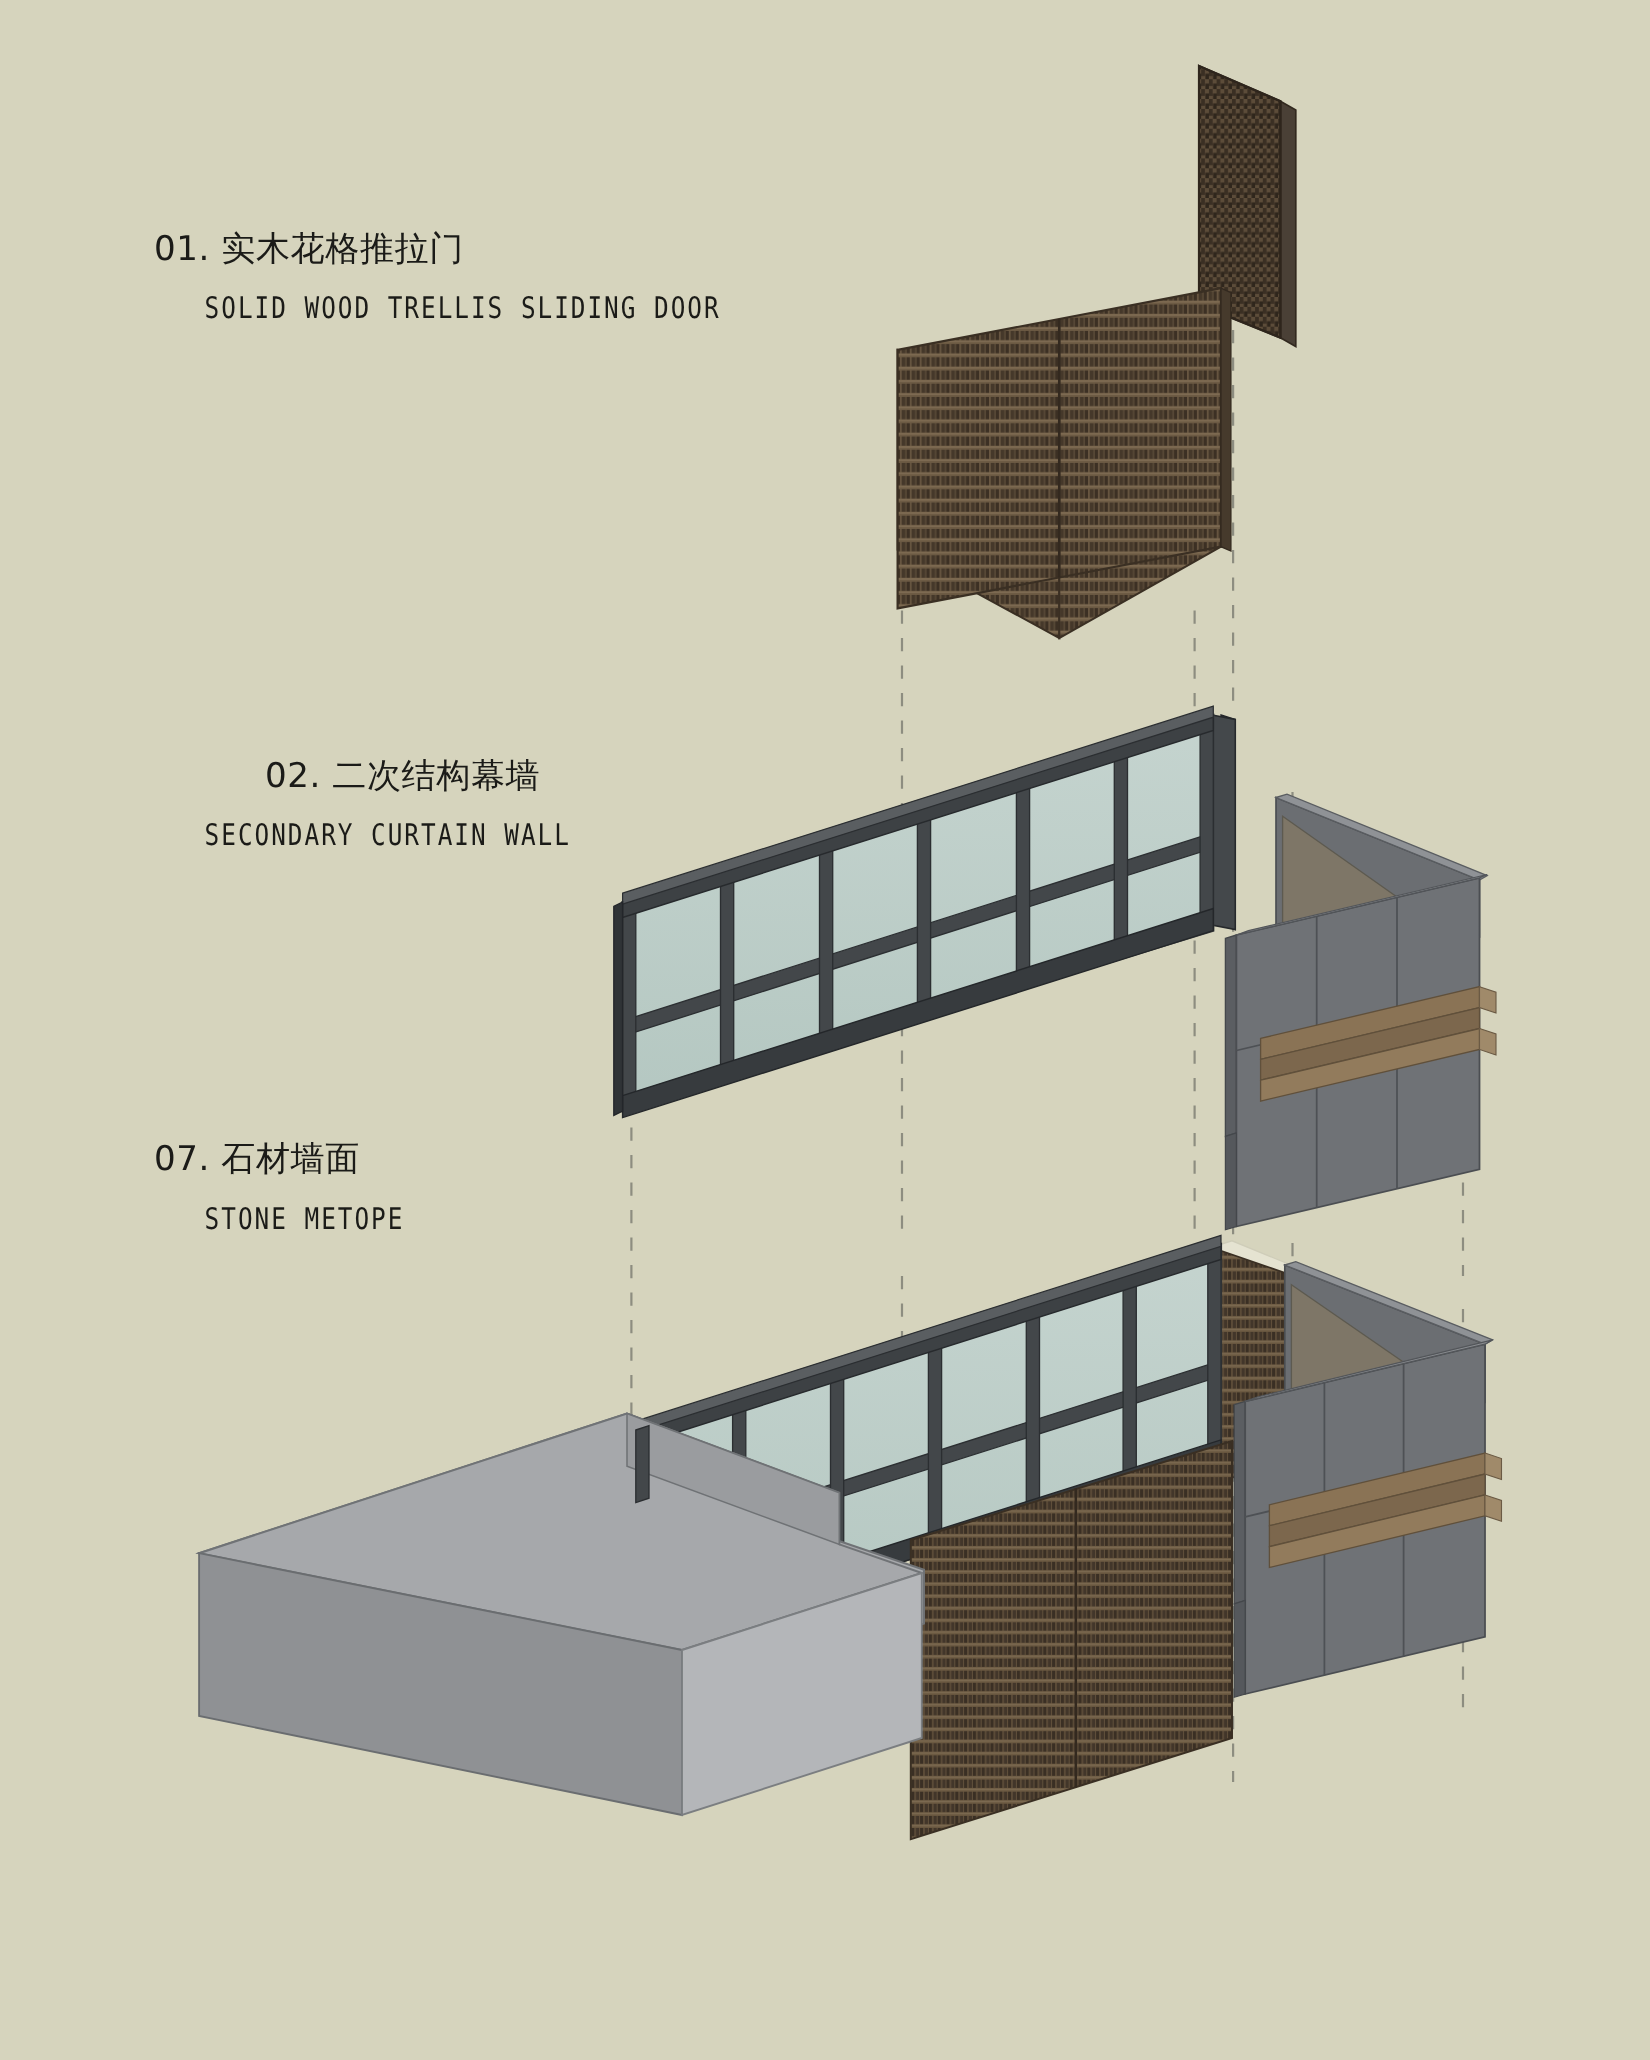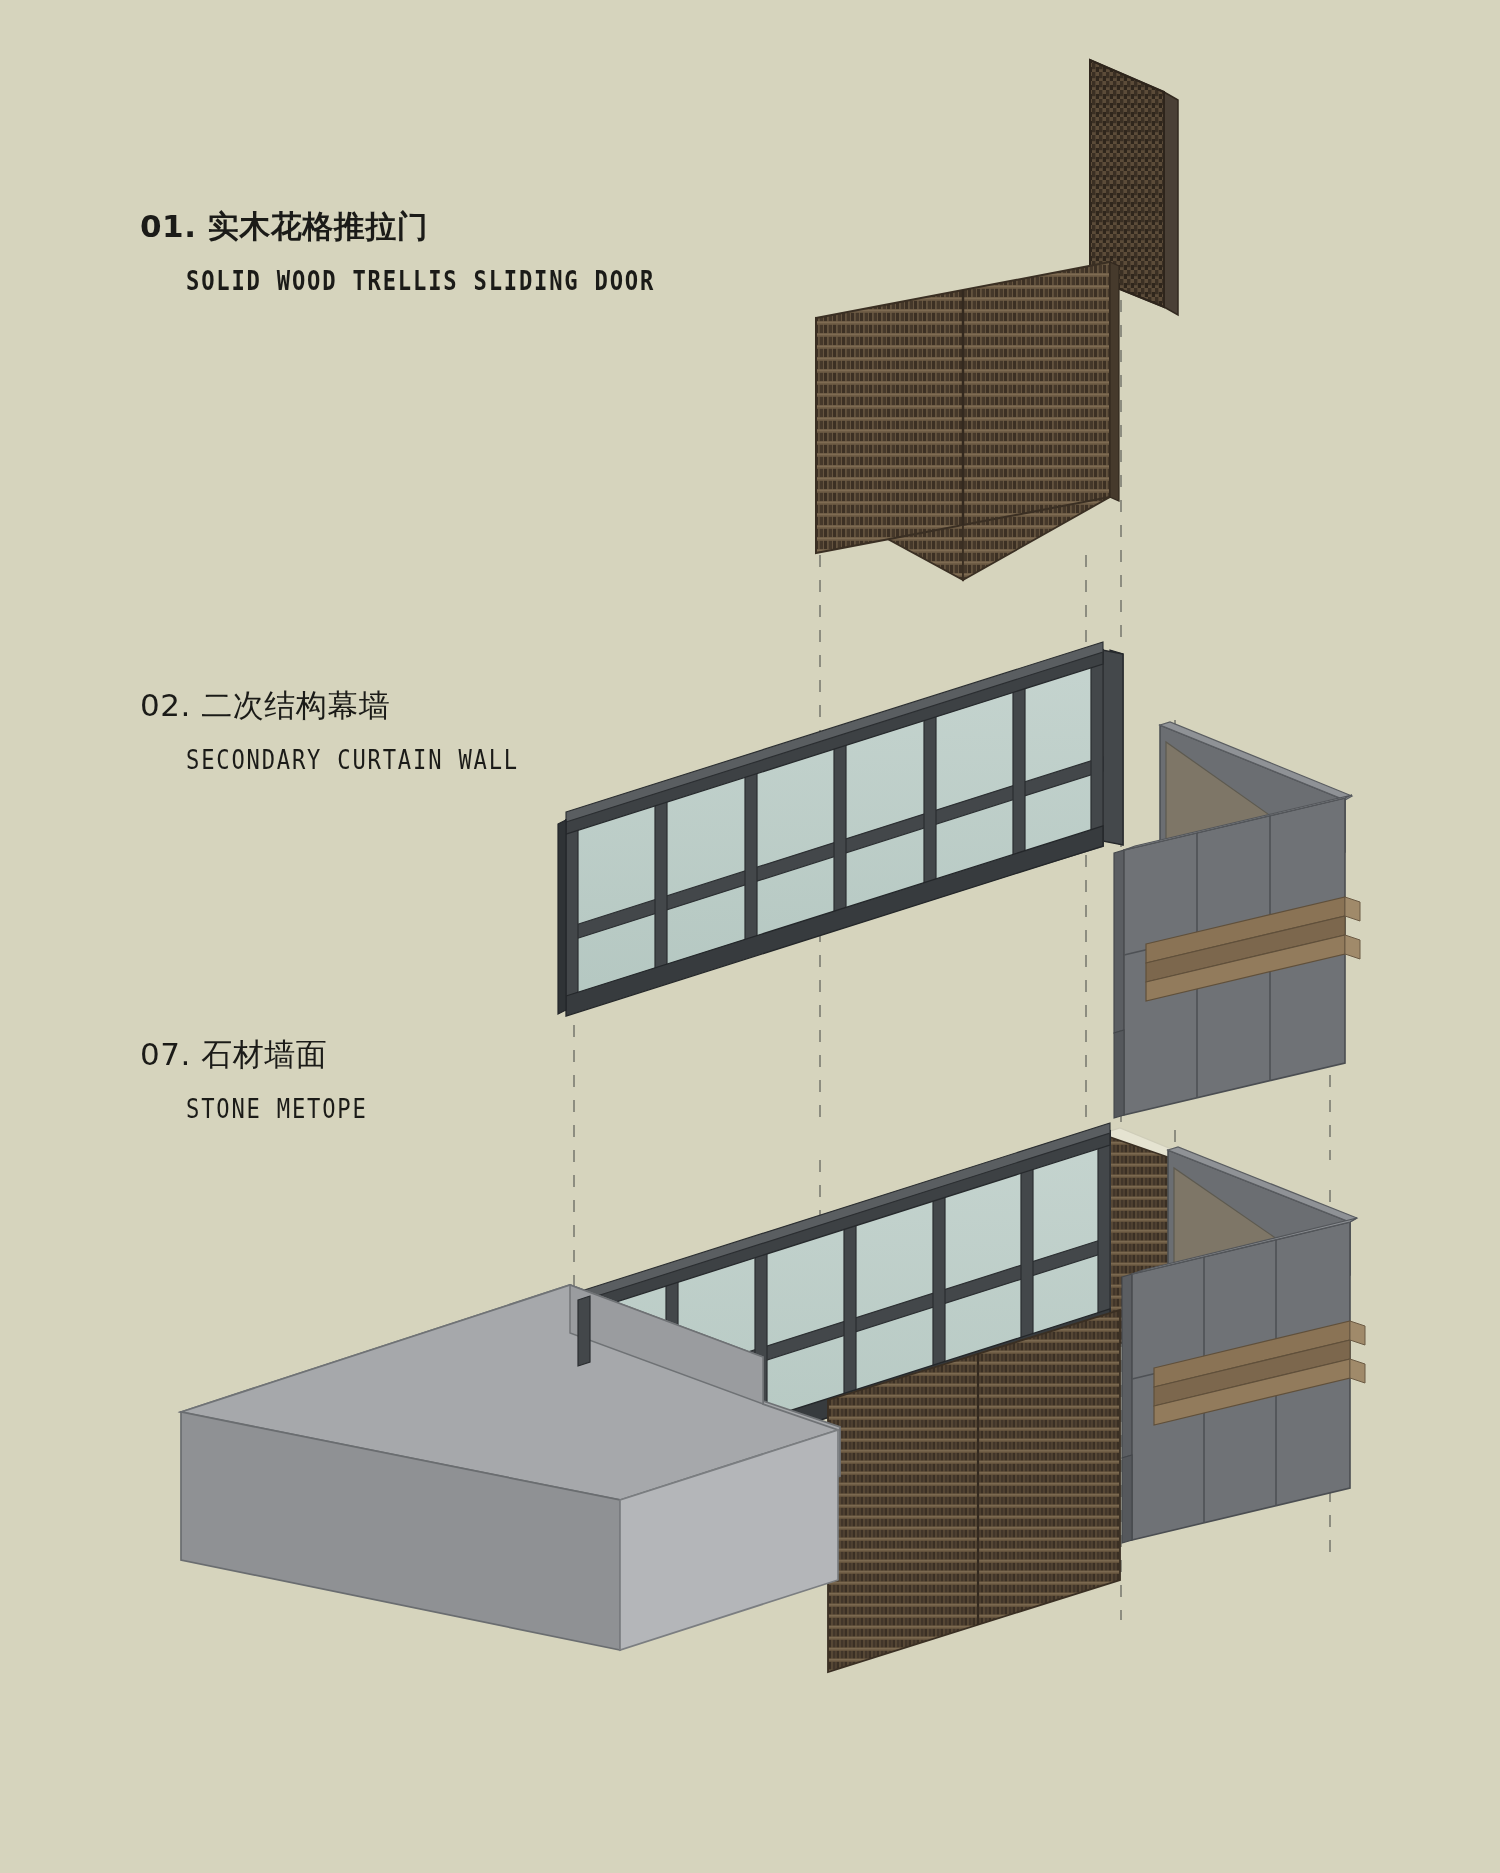--- a/index.html
+++ b/index.html
@@ -40,22 +40,22 @@
     font-size: 27px;
     color: #1b1b18;
     letter-spacing: 2.2px;
     white-space: nowrap;
     margin-top: 20px;
     margin-left: 46px;
     transform: scaleX(0.82);
     transform-origin: left center;
     line-height: 1.2;
   }
-  #lg1 { left: 140px; top: 208px; font-weight: bold; }
-  #lg2 { left: 140px; top: 687px; }
+  #lg1 { left: 140px; top: 208px; }
+  #lg2 { left: 140px; top: 687px; text-align: center; }
   #lg3 { left: 140px; top: 1036px; }
 </style>
 </head>
 <body style="background: rgb(214, 212, 189);">
 
 <div id="stage" style="background: rgb(214, 212, 189);">
 
   <svg id="diagram-svg" viewBox="0 0 1500 1873">
     <defs>
 

